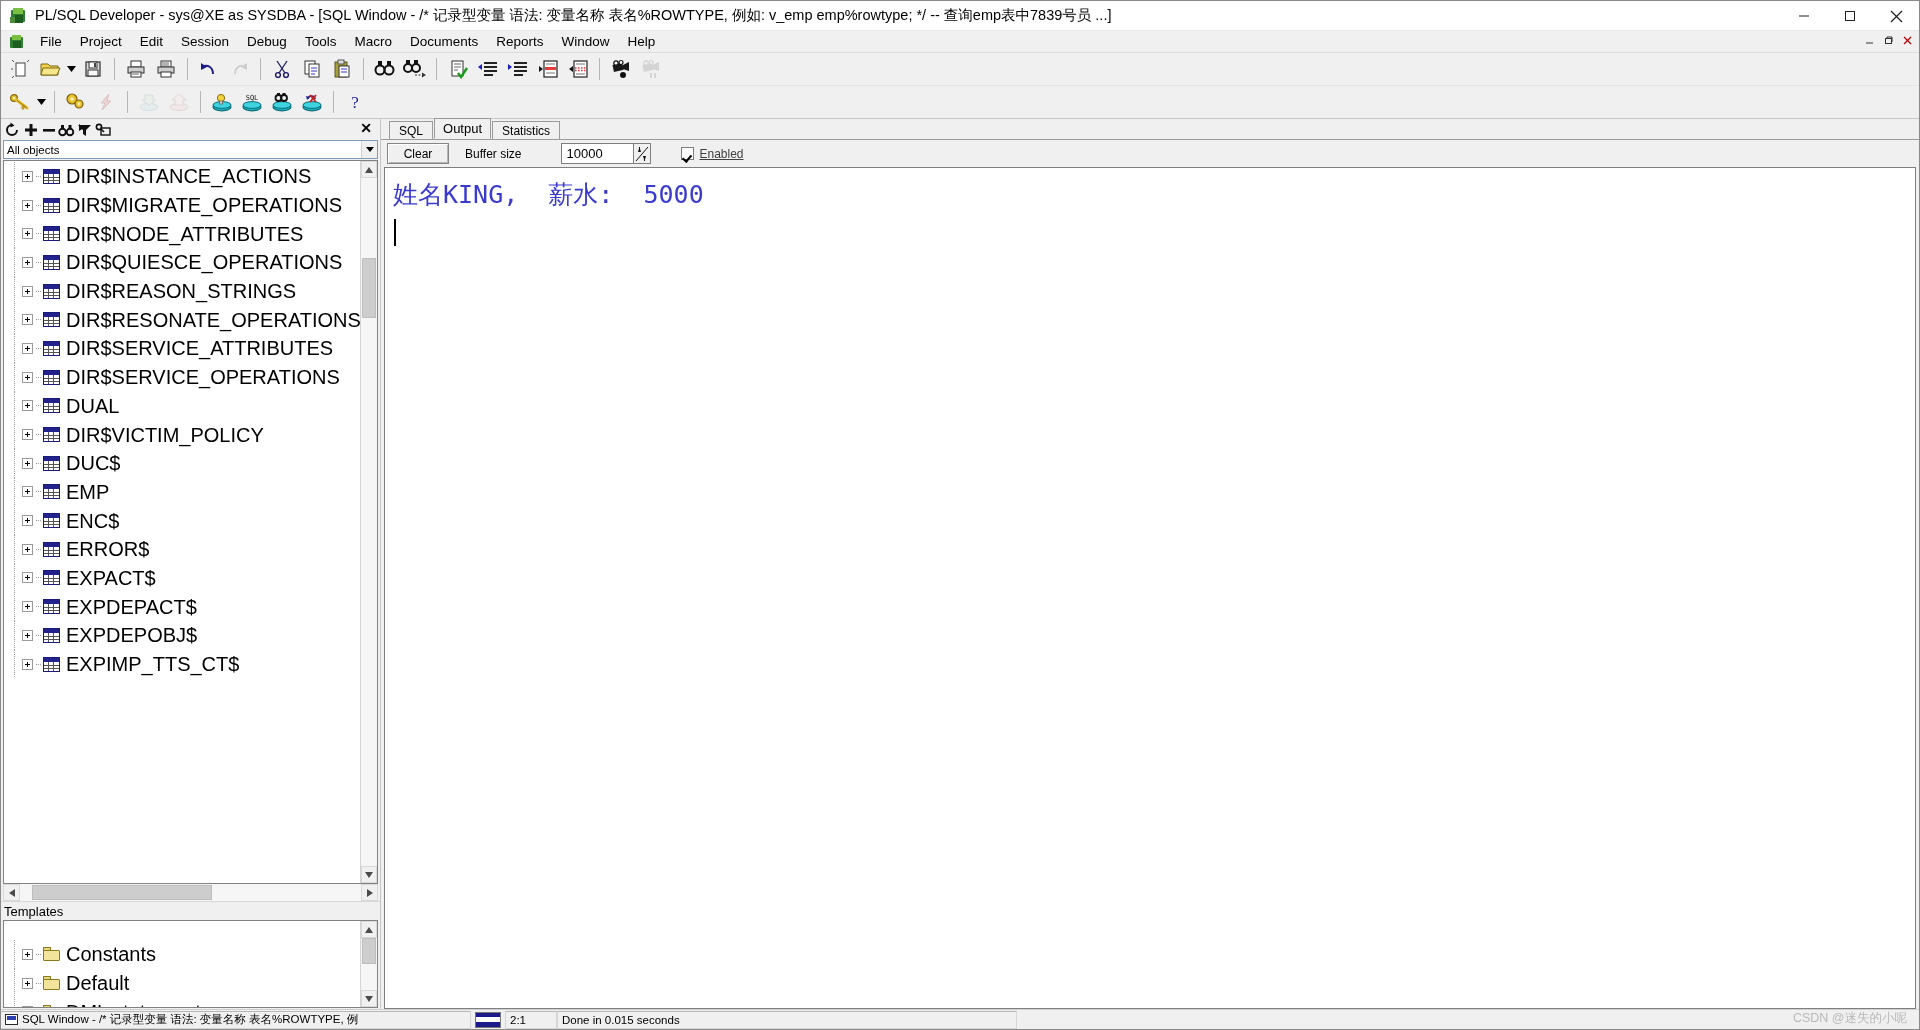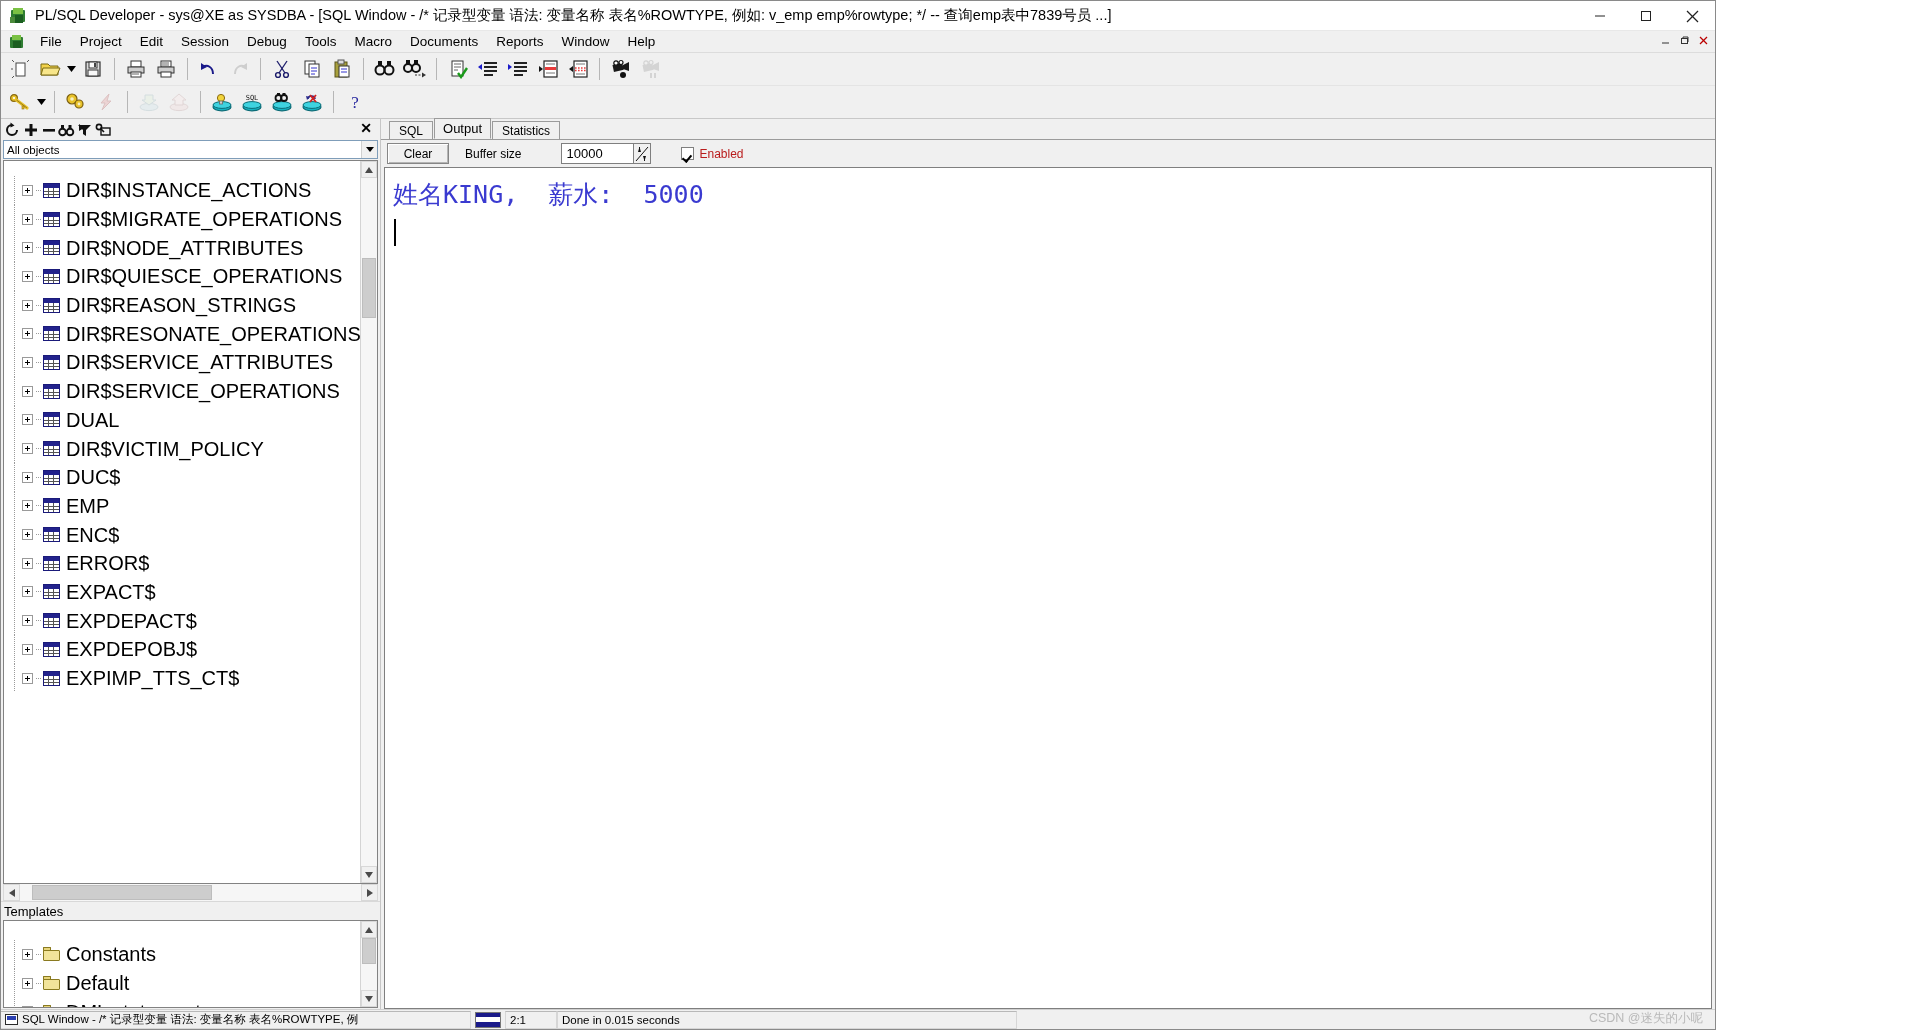--- a/index.html
+++ b/index.html
@@ -4,21 +4,21 @@
 <style>
   * { box-sizing: border-box; }
   html, body {
     margin: 0; padding: 0;
     width: 1920px; height: 1030px;
     overflow: hidden;
     background: #ffffff;
     font-family: "Liberation Sans", sans-serif;
   }
   #app {
-    width: 1716px; height: 1030px;
+    width: 1920px; height: 1030px;
     position: relative;
     background: #f0f0f0;
     display: flex; flex-direction: column;
     border: 1px solid #8a8a8a;
   }
 
   
   .titlebar {
     height: 30px; flex: 0 0 30px;
     background: #ffffff;
@@ -155,21 +155,21 @@
   }
   .tree-wrap {
     flex: 1 1 auto; min-height: 0;
     margin: 1px 2px 0 2px;
     background: #ffffff;
     border: 1px solid #828282;
     display: flex; position: relative; overflow: hidden;
   }
   .tree {
     flex: 1 1 auto; overflow: hidden;
-    position: relative; padding-top: 15px;
+    position: relative; padding-top: 1px;
   }
   .tree-row {
     height: 28.7px; display: flex; align-items: center;
     padding-left: 18px; position: relative; white-space: nowrap;
   }
   .tree-row::before {
     content: ""; position: absolute; left: 10px; top: 0;
     width: 1px; height: 100%;
     background-image: linear-gradient(to bottom, #9a9a9a 50%, transparent 50%);
     background-size: 1px 2px;
@@ -331,21 +331,21 @@
   .chk {
     width: 13px; height: 13px; background:#fff;
     border: 1px solid #7f7f7f; margin-right: 5px;
     position: relative;
   }
   .chk::after {
     content:""; position:absolute; left:2px; top:5px;
     width:4px; height:7px; border:solid #000;
     border-width: 0 2px 2px 0; transform: rotate(40deg);
   }
-  .chk-label { font-size: 12px; color:#b91c1c; }
+  .chk-label { font-size: 12px; color:#404040;text-decoration:underline; }
   .output-area {
     flex: 1 1 auto; margin: 0 3px 0 3px;
     background:#ffffff; border: 1px solid #7f7f7f;
     position: relative; overflow: hidden;
     min-height: 0;
   }
   .output-text {
     font-family: "DejaVu Sans Mono", monospace;
     font-size: 25px; color: #3a3ad0;
     padding: 10px 0 0 8px; white-space: pre;

